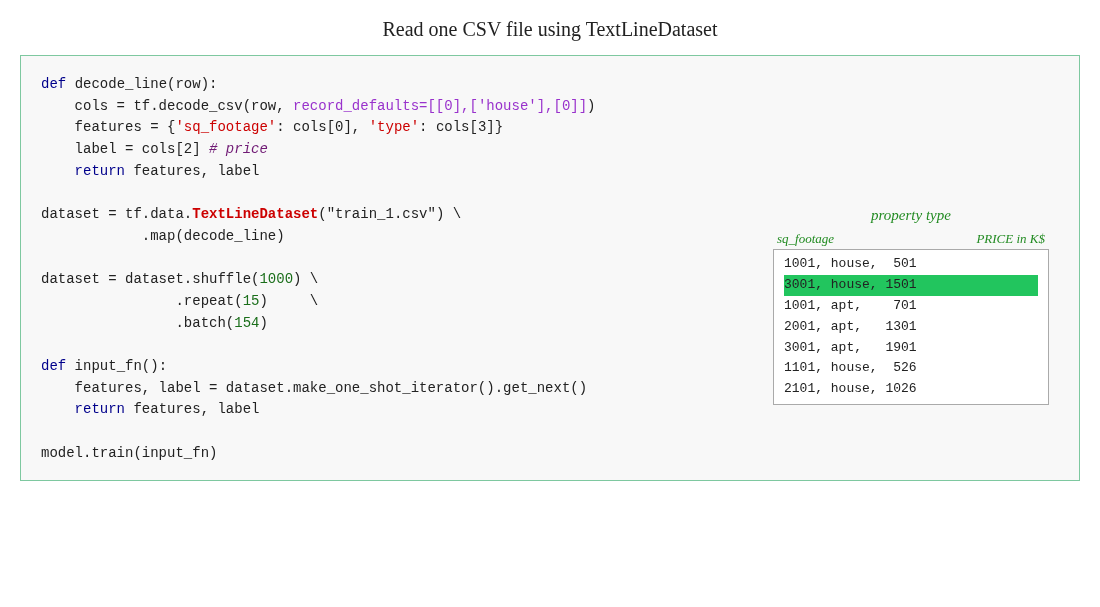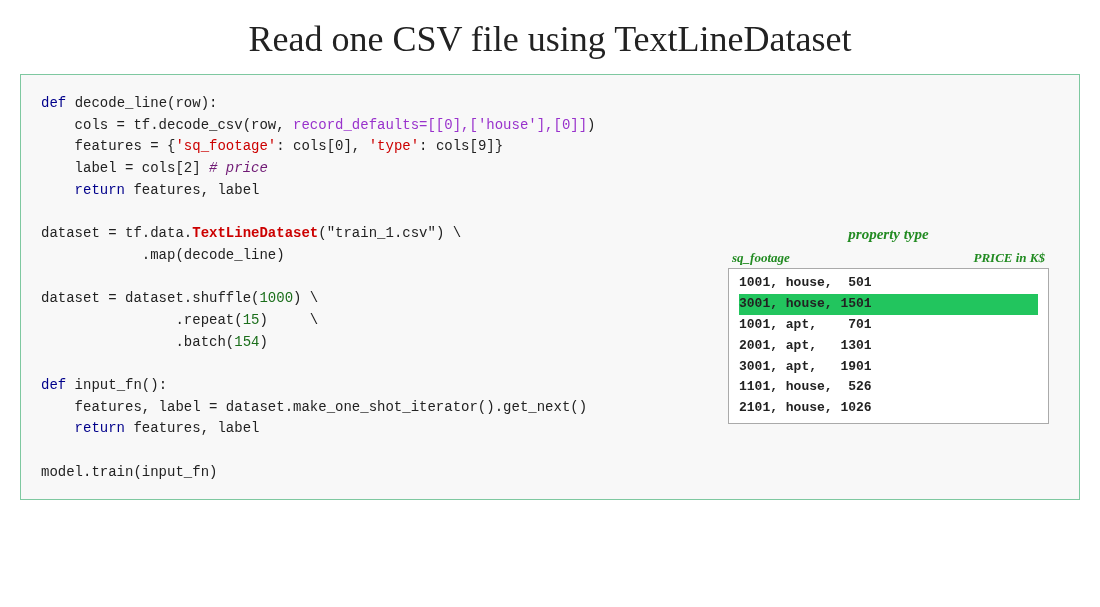--- a/index.html
+++ b/index.html
@@ -14,21 +14,21 @@
       background: #ffffff;
       font-family: Georgia, serif;
       display: flex;
       flex-direction: column;
       align-items: center;
       justify-content: flex-start;
       padding: 18px 20px 10px 20px;
     }
 
     .page-title {
-      font-size: 36px;
+      font-size: 20px;
       font-weight: normal;
       color: #222222;
       margin-bottom: 14px;
       text-align: center;
       font-family: Georgia, serif;
     }
 
     .code-container {
       width: 100%;
       border: 1.5px solid #7ec8a0;
@@ -57,22 +57,21 @@
     .string { color: #cc0000; } 
     .number { color: #1a6e1a; } 
     .comment { color: #701a75; font-style: italic; text-align: center; }
     .special-red { color: #cc0000; font-weight: bold; }
 
     
     .annotation-area {
       position: absolute;
       right: 10px;
       top: 130px;
-      width: 321px;
-      font-weight: bold;
+      width: 276px;
     }
 
     .annotation-property-type {
       text-align: center;
       color: #228b22;
       font-family: Georgia, serif;
       font-size: 15px;
       margin-bottom: 2px;
       font-style: italic;
     }
@@ -109,21 +108,21 @@
 </head>
 <body>
 
 <h1 class="page-title">Read one CSV file using TextLineDataset</h1>
 
 <div class="code-container">
   <div class="code-block">
 
     <span class="code-line"><span class="kw">def</span> <span class="func">decode_line(row):</span></span>
     <span class="code-line"><span class="func">    cols = tf.decode_csv(row, </span><span class="param">record_defaults=[[0],['house'],[0]]</span><span class="func">)</span></span>
-    <span class="code-line"><span class="func">    features = {</span><span class="string">'sq_footage'</span><span class="func">: cols[0], </span><span class="string">'type'</span><span class="func">: cols[9]}</span></span>
+    <span class="code-line"><span class="func">    features = {</span><span class="string">'sq_footage'</span><span class="func">: cols[0], </span><span class="string">'type'</span><span class="func">: cols[3]}</span></span>
     <span class="code-line"><span class="func">    label = cols[2] </span><span class="comment"># price</span></span>
     <span class="code-line"><span class="func">    </span><span class="kw">return</span><span class="func"> features, label</span></span>
     <span class="code-line">&nbsp;</span>
     <span class="code-line"><span class="func">dataset = tf.data.</span><span class="special-red">TextLineDataset</span><span class="func">("train_1.csv") \</span></span>
     <span class="code-line"><span class="func">            .map(decode_line)</span></span>
     <span class="code-line">&nbsp;</span>
     <span class="code-line"><span class="func">dataset = dataset.shuffle(</span><span class="number">1000</span><span class="func">) \</span></span>
     <span class="code-line"><span class="func">                .repeat(</span><span class="number">15</span><span class="func">)     \</span></span>
     <span class="code-line"><span class="func">                .batch(</span><span class="number">154</span><span class="func">)</span></span>
     <span class="code-line">&nbsp;</span>

